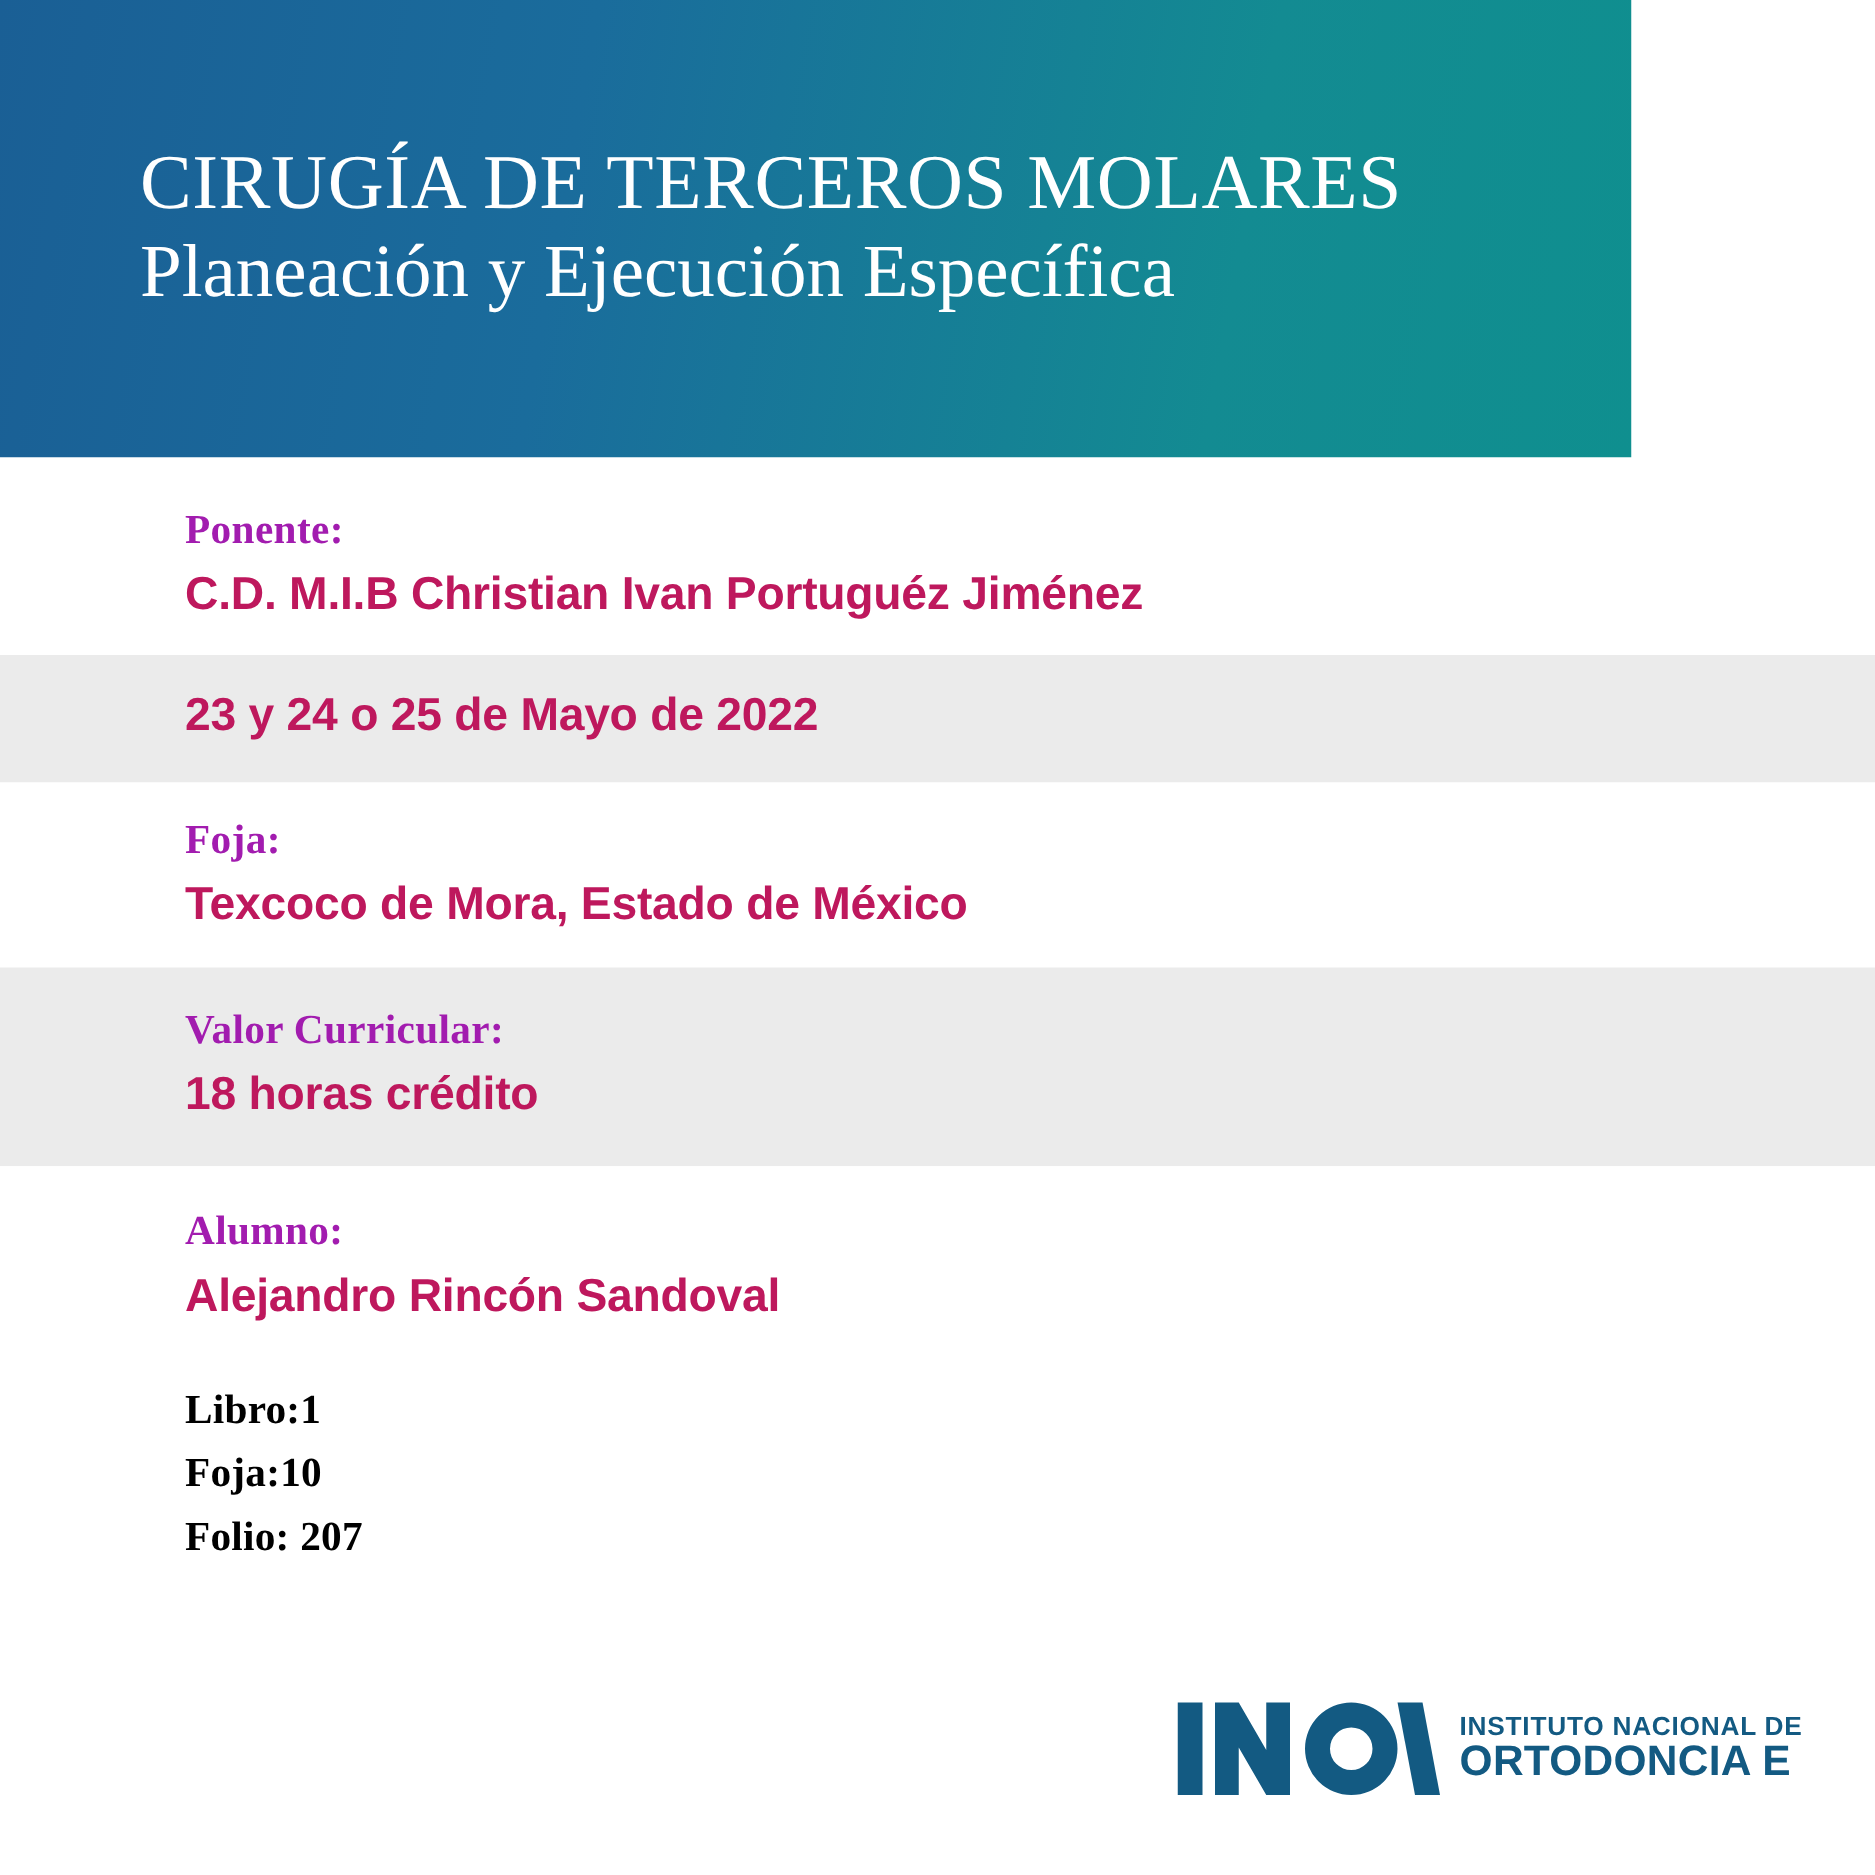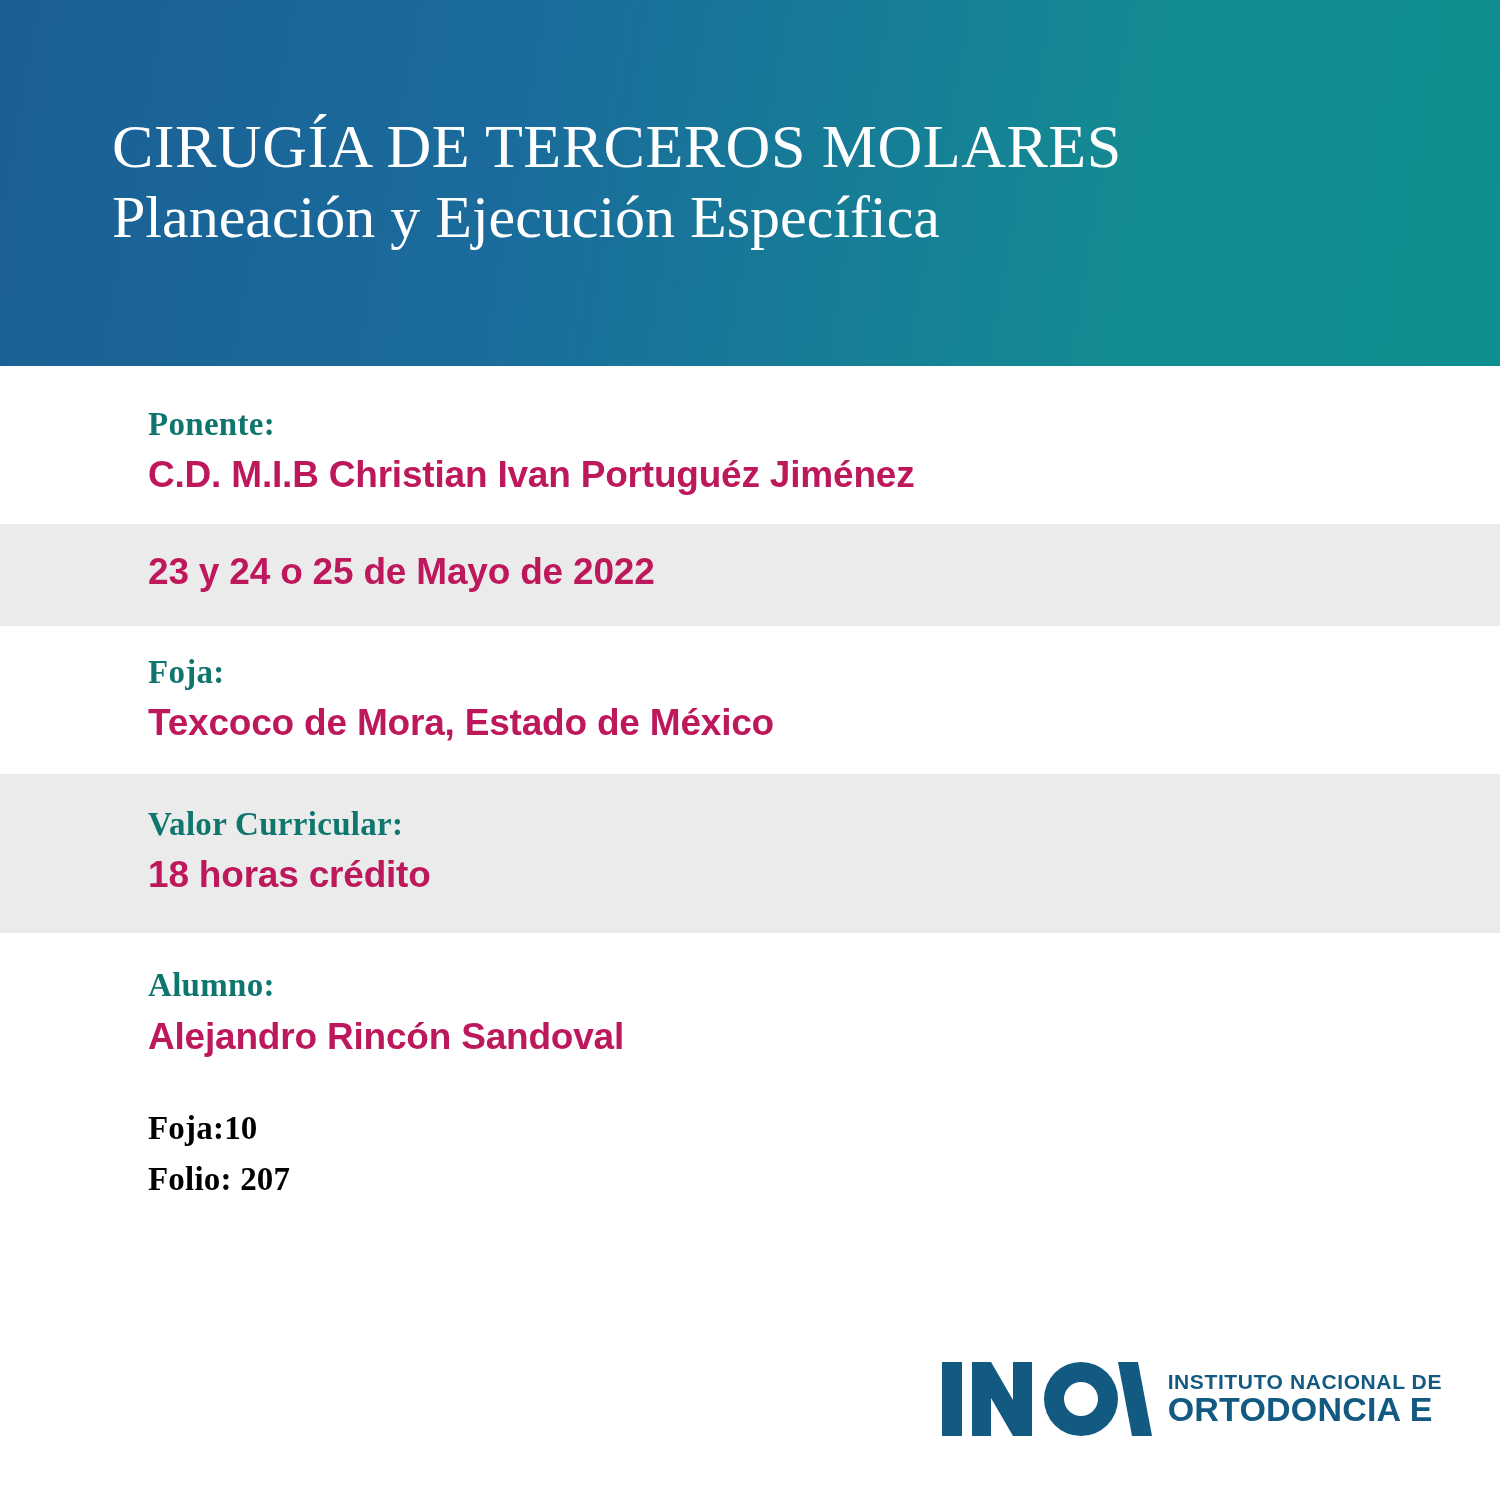--- a/index.html
+++ b/index.html
@@ -19,21 +19,21 @@
     width: 1500px;
     height: 1500px;
     background: #ffffff;
   }
 
   
   .header {
     position: absolute;
     top: 0;
     left: 0;
-    width: 1500px;
+    width: 1305px;
     height: 366px;
     background: linear-gradient(100deg, #1a5f95 0%, #1a6c9c 35%, #138b92 75%, #0f8f8f 100%);
     box-sizing: border-box;
     padding: 0 0 0 112px;
     display: flex;
     flex-direction: column;
     justify-content: center;
   }
   .header-title {
     font-family: "Liberation Serif", serif;
@@ -67,21 +67,21 @@
     padding: 30px 0 28px 148px;
     background: #ffffff;
   }
   .field-row.alt {
     background: #ebebeb;
   }
   .field-label {
     font-family: "Liberation Serif", serif;
     font-weight: 700;
     font-size: 33px;
-    color: #0f766e;
+    color: #a21caf;
     line-height: 1.25;
     letter-spacing: 0.3px;
     margin: 0 0 8px 0;
   }
   .field-value {
     font-family: "Liberation Sans", sans-serif;
     font-weight: 700;
     font-size: 37px;
     color: #be185d;
     line-height: 1.2;
@@ -175,20 +175,21 @@
       <div class="field-label">Valor Curricular:</div>
       <div class="field-value">18 horas crédito</div>
     </div>
 
     <div class="field-row row-alumno">
       <div class="field-label">Alumno:</div>
       <div class="field-value">Alejandro Rincón Sandoval</div>
     </div>
 
     <div class="registry">
+      <div class="registry-line">Libro:1</div>
       <div class="registry-line">Foja:10</div>
       <div class="registry-line">Folio: 207</div>
     </div>
 
   </div>
 
   <div class="logo">
     <svg class="logo-mark" width="210" height="86" viewBox="0 0 210 86">
       <g fill="#135a82">
 

